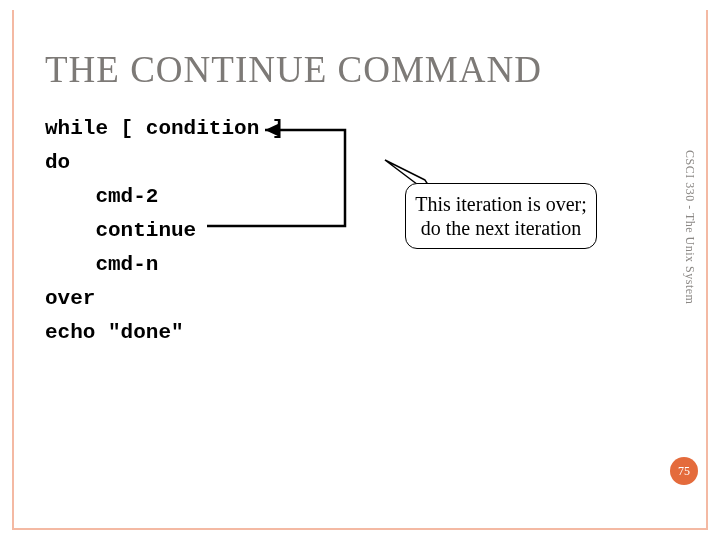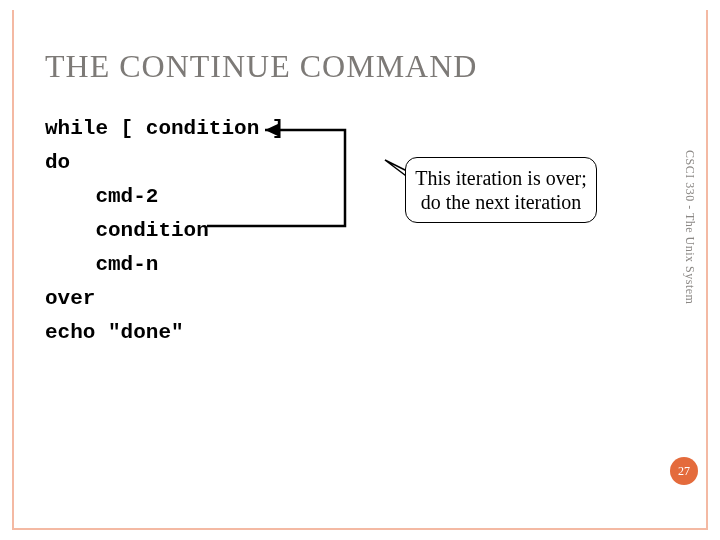--- a/index.html
+++ b/index.html
@@ -25,39 +25,39 @@
     bottom: 10px;
     border: 2px solid #f4b9a3;
     border-top: none;
     pointer-events: none;
   }
   .title {
     position: absolute;
     left: 45px;
     top: 48px;
     font-family: Georgia, "Times New Roman", serif;
-    font-size: 32px;
+    font-size: 37px;
     letter-spacing: 1px;
     color: #7d7a77;
   }
   .code {
     position: absolute;
     left: 45px;
     top: 112px;
     font-family: "Courier New", Courier, monospace;
     font-size: 21px;
     font-weight: bold;
     color: #000;
     line-height: 34px;
     white-space: pre;
   }
   .callout {
     position: absolute;
     left: 405px;
-    top: 157px;
+    top: 183px;
     width: 178px;
     padding: 8px 6px;
     border: 1.5px solid #000;
     border-radius: 12px;
     text-align: center;
     font-family: "Times New Roman", Times, serif;
     font-size: 20px;
     line-height: 24px;
     background: #fff;
     z-index: 5;
@@ -101,33 +101,33 @@
 <body>
 
 <div class="slide">
   <div class="frame"></div>
 
   <div class="title">THE CONTINUE COMMAND</div>
 
   <div class="code"><span>while [ condition ]</span>
 <span>do</span>
 <span>    cmd-2</span>
-<span>    condition</span>
+<span>    continue</span>
 <span>    cmd-n</span>
 <span>over</span>
 <span>echo "done"</span></div>
 
   <svg class="arrows">
 
     <path d="M 265 130 L 345 130 L 345 226 L 207 226" fill="none" stroke="#000" stroke-width="2.5"></path>
     <polygon points="265,130 280,123 280,137" fill="#000"></polygon>
 
     <path d="M 425 180 L 385 160 L 438 200 Z" fill="#fff" stroke="#000" stroke-width="1.5"></path>
   </svg>
 
   <div class="callout">This iteration is over; do the next iteration</div>
 
   <div class="sidetext">CSCI 330 - The Unix System</div>
 
   <div class="pagenum">
-    <span>27</span>
+    <span>75</span>
   </div>
 </div>
 
 </body></html>

